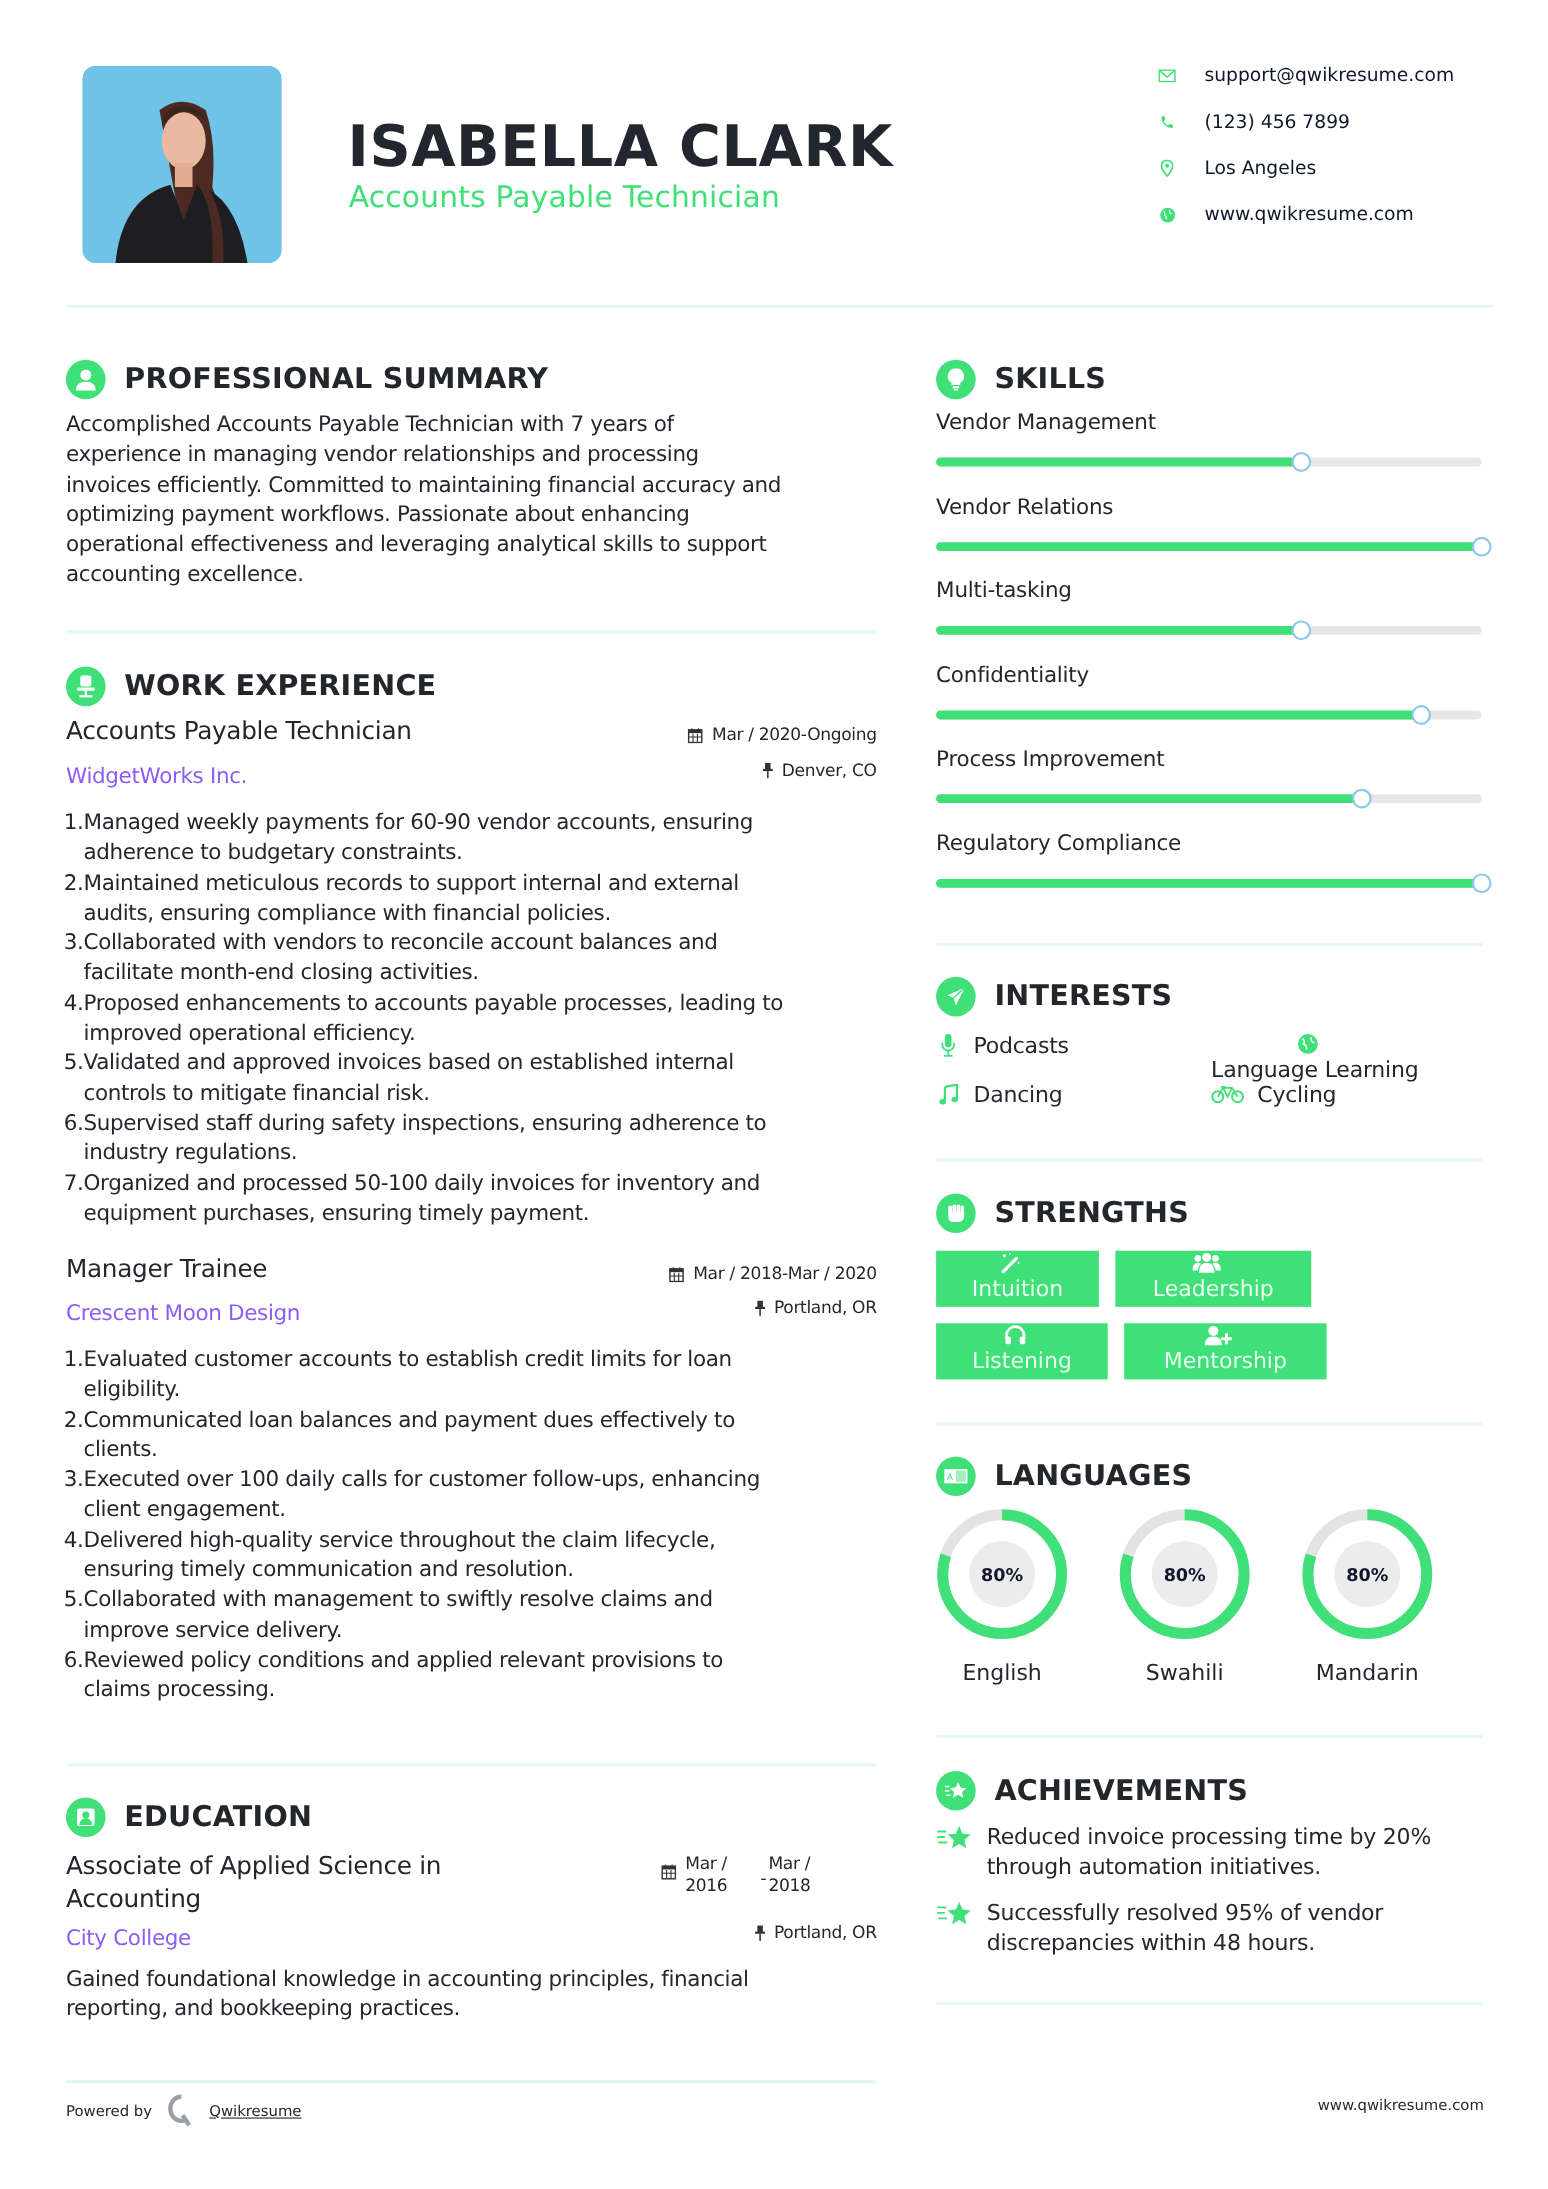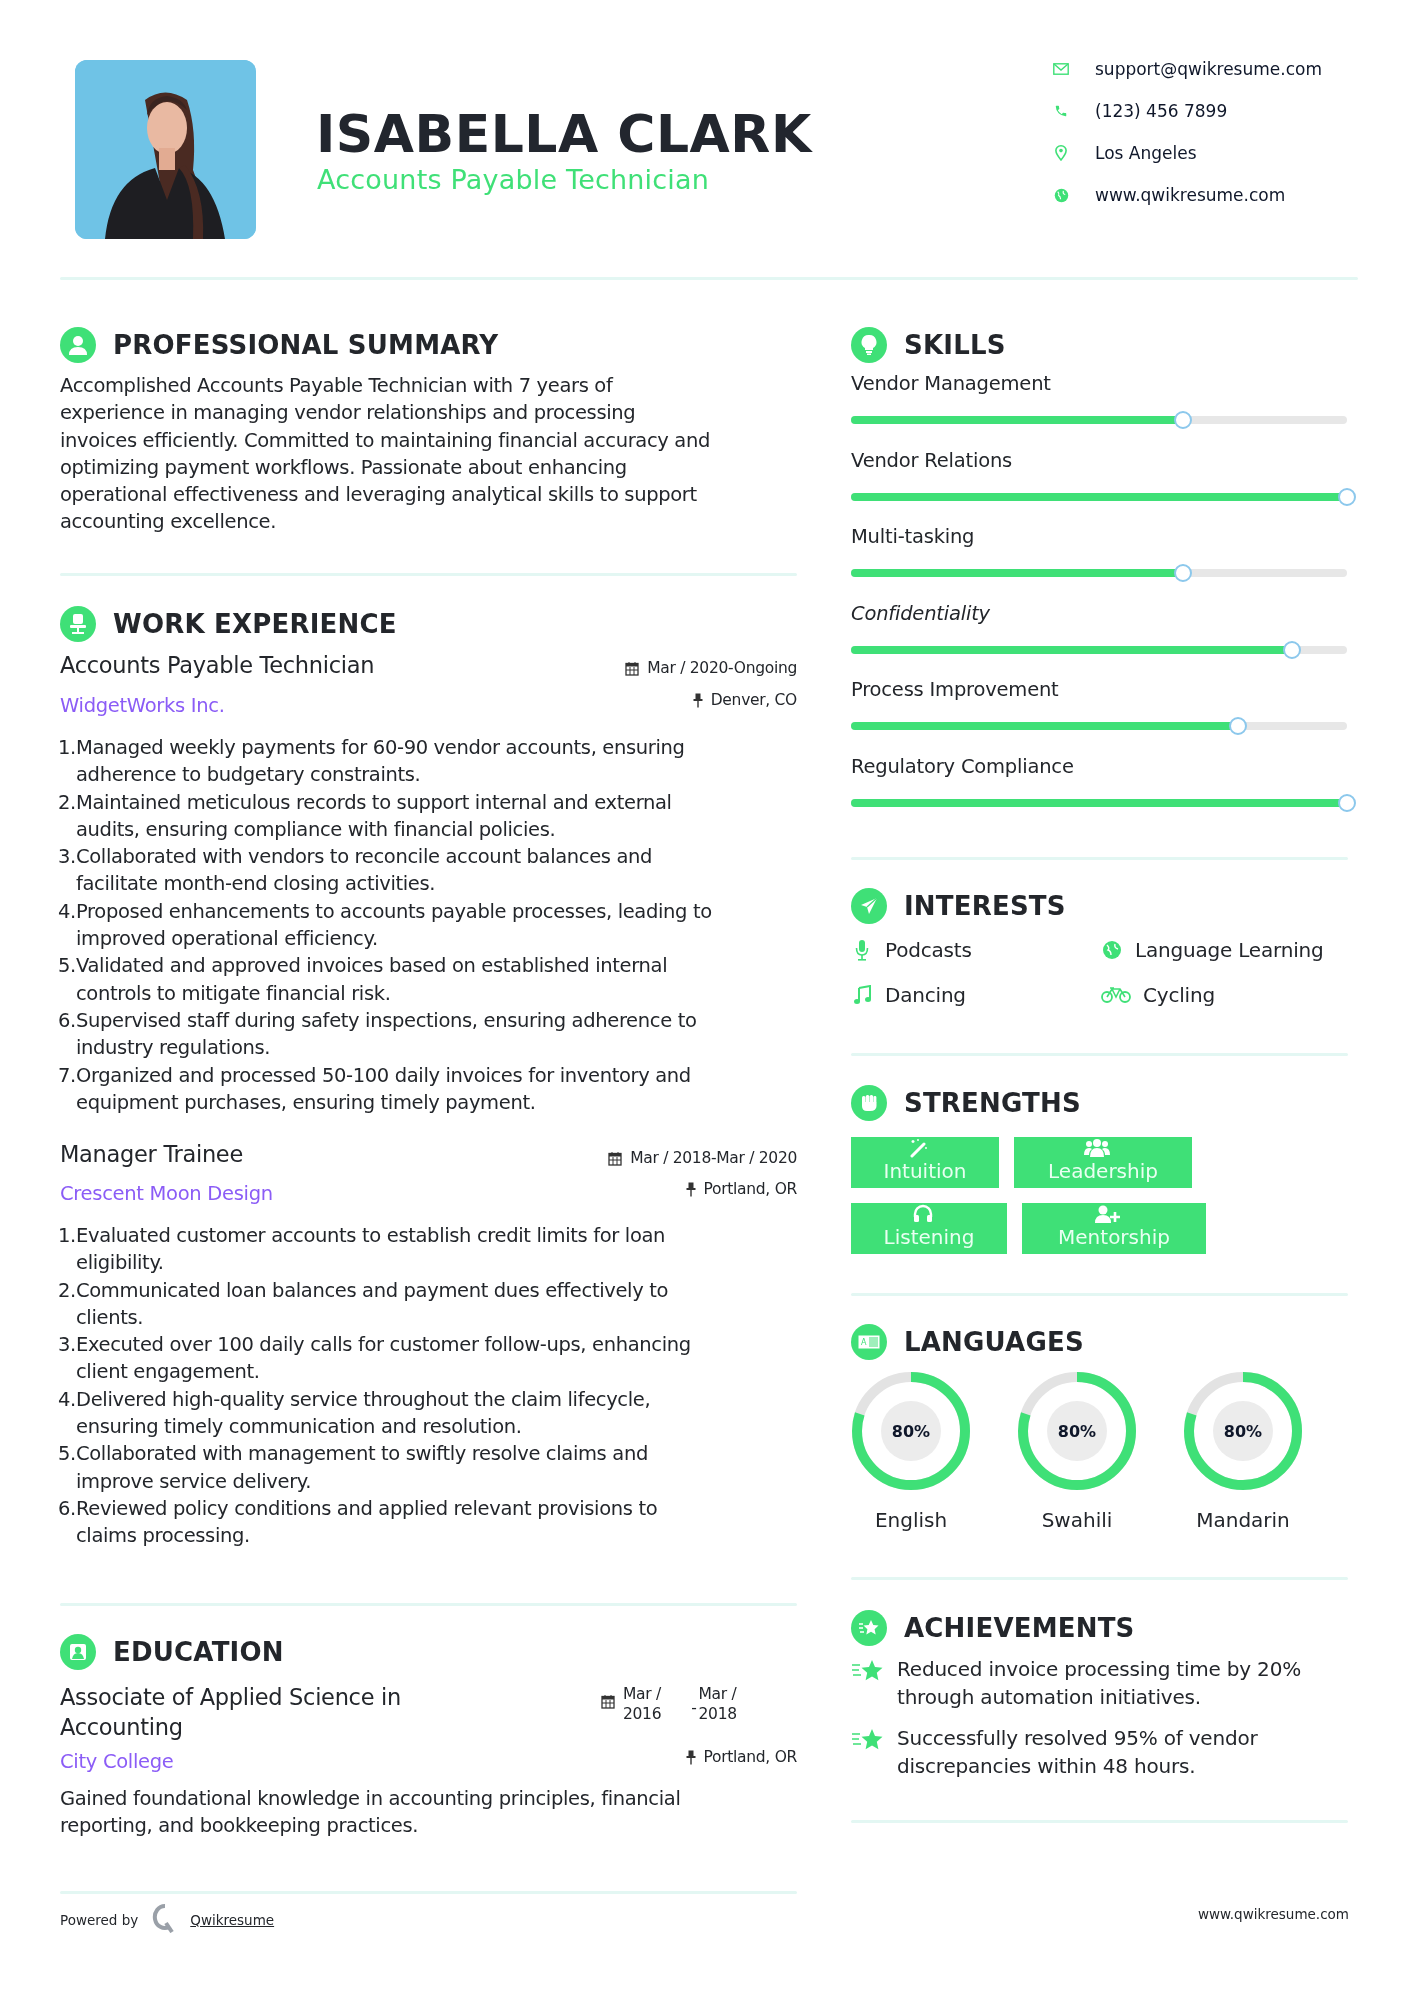--- a/index.html
+++ b/index.html
@@ -352,21 +352,21 @@
     <div class="abs skill-label" style="left: 851px; top: 449px; text-align: center;">Vendor Relations</div>
     <div class="abs track" style="left: 851px; top: 493px;">
       <div class="fill" style="width: 496px;"></div>
       <div class="knob" style="left: 487px;"></div>
     </div>
     <div class="abs skill-label" style="left: 851px; top: 525px;">Multi-tasking</div>
     <div class="abs track" style="left: 851px; top: 569px;">
       <div class="fill" style="width: 332.32px;"></div>
       <div class="knob" style="left: 323.32px;"></div>
     </div>
-    <div class="abs skill-label" style="left: 851px; top: 602px; font-style: italic;">Confidentiality</div>
+    <div class="abs skill-label" style="left: 851px; top: 602px;">Confidentiality</div>
     <div class="abs track" style="left: 851px; top: 646px;">
       <div class="fill" style="width: 441.44px;"></div>
       <div class="knob" style="left: 432.44px;"></div>
     </div>
     <div class="abs skill-label" style="left: 851px; top: 678px;">Process Improvement</div>
     <div class="abs track" style="left: 851px; top: 722px;">
       <div class="fill" style="width: 386.88px;"></div>
       <div class="knob" style="left: 377.88px;"></div>
     </div>
     <div class="abs skill-label" style="left: 851px; top: 755px;">Regulatory Compliance</div>
@@ -391,21 +391,21 @@
   <span class="iic">
     <svg width="14" height="22" viewBox="0 0 14 22">
         <rect x="4" y="1" width="6" height="12" rx="3" fill="#3fe077"></rect>
         <path d="M1.5 9 Q1.5 16 7 16 Q12.5 16 12.5 9" fill="none" stroke="#3fe077" stroke-width="1.6"></path>
         <rect x="6.2" y="16" width="1.6" height="4" fill="#3fe077"></rect>
         <rect x="3" y="20" width="8" height="1.6" fill="#3fe077"></rect>
       </svg>
   </span>
   <span>Podcasts</span>
 </div>
-<div class="abs interest" style="left:1101px; top:938px;">
+<div class="abs interest" style="left:1101px; top:938px;flex-direction:column;">
   <span class="iic">
     <svg width="20" height="20" viewBox="0 0 20 20">
         <circle cx="10" cy="10" r="9" fill="#3fe077"></circle>
         <path d="M5 5 Q8 8 6 10 Q9 11 9 15 M13 4 Q12 8 16 9" fill="none" stroke="#fff" stroke-width="1.4"></path>
       </svg>
   </span>
   <span>Language Learning</span>
 </div>
 <div class="abs interest" style="left:851px; top:983px;">
   <span class="iic">

